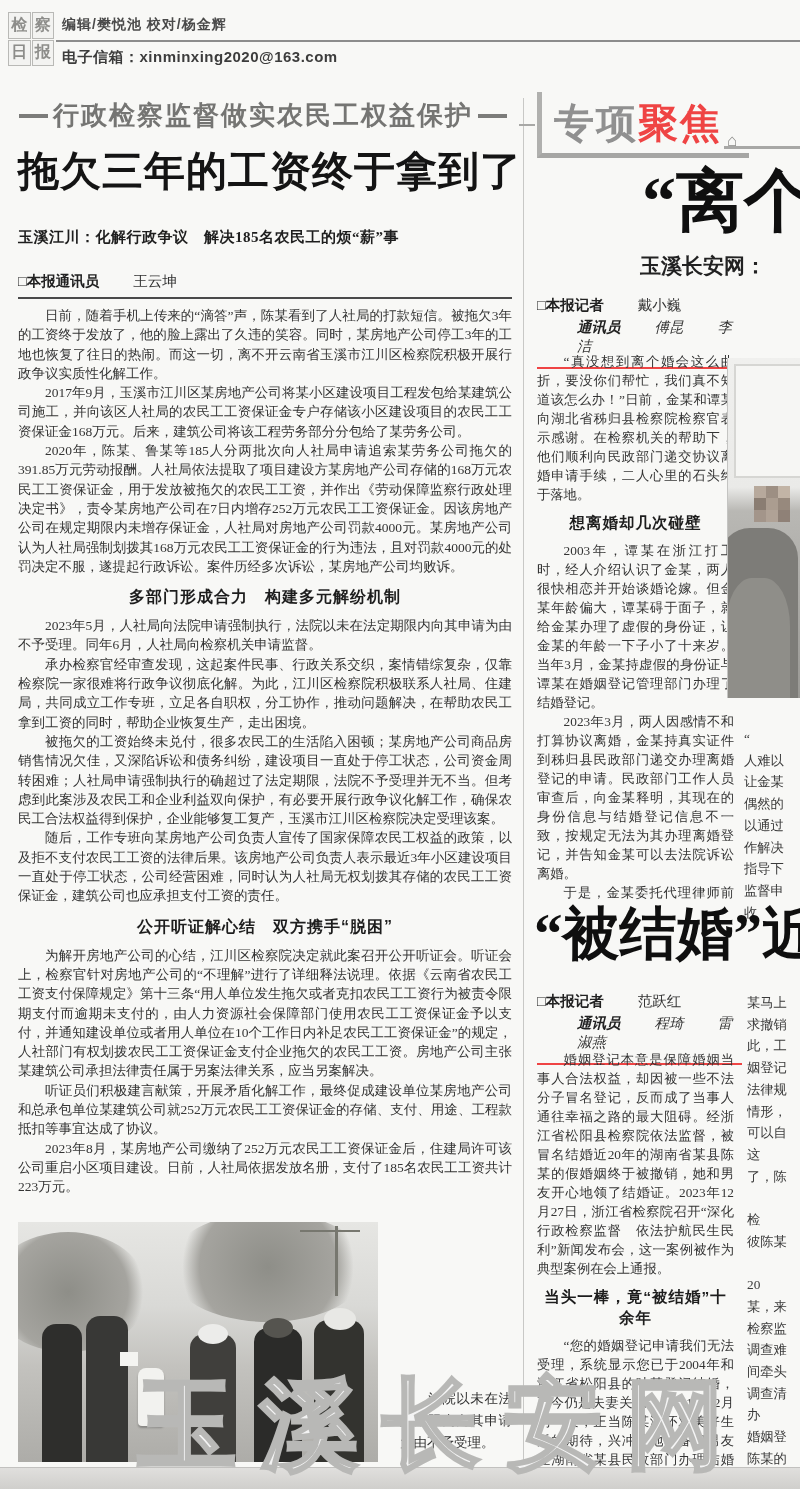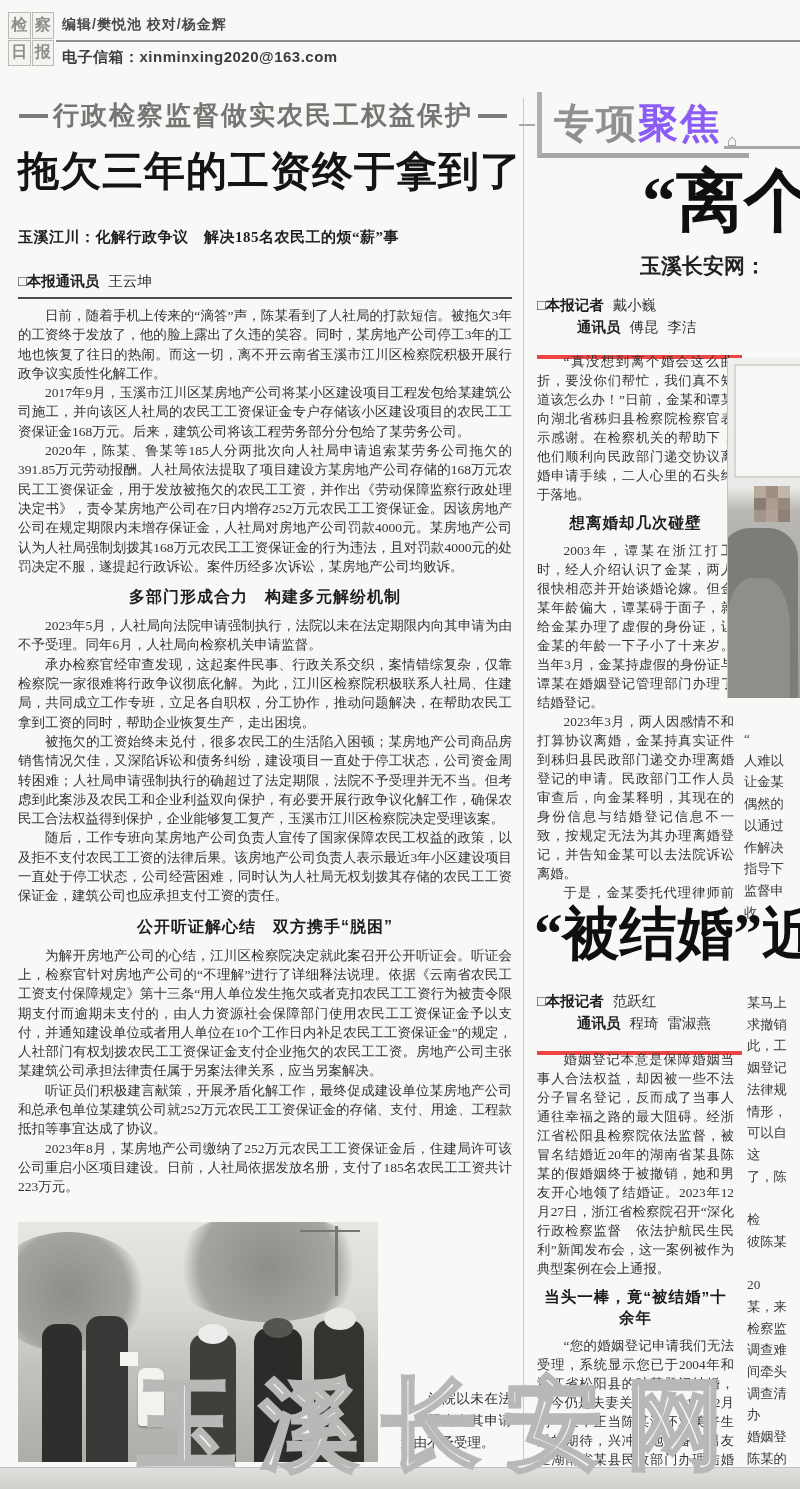--- a/index.html
+++ b/index.html
@@ -22,21 +22,21 @@
         font-family:"Liberation Sans","DejaVu Sans",sans-serif;font-weight:800;font-size:26px;
         color:#757573;letter-spacing:2px;white-space:nowrap;}
   .kicker .dash{flex:1 1 auto;height:4px;background:#7c7c7a;margin:0 5px;}
   .main-headline{position:absolute;left:18px;top:144px;width:494px;font-weight:700;font-size:41px;
         color:#141414;white-space:nowrap;letter-spacing:1px;}
   .main-subhead{position:absolute;left:18px;top:228px;width:494px;font-weight:600;font-size:15px;
         color:#1e1e1e;white-space:nowrap;letter-spacing:0.5px;}
   .byline{border-bottom:2px solid #4a4a4a;padding-bottom:6px;}
   .byline-left{position:absolute;left:18px;top:272px;width:494px;}
   .by-label{font-family:"Liberation Sans","DejaVu Sans",sans-serif;font-weight:700;font-size:14.5px;color:#222;}
-  .by-name{font-size:14.5px;color:#333;margin-left:5px;}
+  .by-name{font-size:14.5px;color:#333;margin-left:30px;}
   .left-body{position:absolute;left:18px;top:306px;width:494px;height:912px;overflow:hidden;}
   .para{margin:0;text-indent:2em;text-align:justify;font-size:13.5px;line-height:19.3px;color:#343434;}
   .sec-head{font-family:"Liberation Sans","DejaVu Sans",sans-serif;font-weight:700;font-size:16px;
         color:#1d1d1d;text-align:center;margin:11px 0 8px;letter-spacing:1px;}
   
   .photo-row{position:absolute;left:18px;top:1222px;width:494px;height:240px;display:flex;align-items:flex-end;}
   .photo{position:relative;width:360px;height:240px;overflow:hidden;flex:0 0 360px;
         background:linear-gradient(180deg,#e6e6e3 0%,#d9d9d6 35%,#c3c2be 60%,#adaca8 100%);}
   .tree{position:absolute;border-radius:50%;background:radial-gradient(circle,#8e8e88 0%,#a5a49f 60%,transparent 75%);}
   .crane{position:absolute;right:40px;top:4px;width:3px;height:70px;background:#77776f;}
@@ -47,28 +47,28 @@
   .helmet{position:absolute;border-radius:50%;}
   .paper{position:absolute;background:#f4f4f1;}
   .photo-caption{flex:1 1 auto;padding:0 0 8px 22px;font-size:13.5px;line-height:22px;color:#2f2f2f;
         text-align:justify;}
   
   .focus-box{position:absolute;left:537px;top:92px;padding:4px 10px 2px 12px;
         border-left:5px solid #b0b0ae;border-bottom:5px solid #a6a6a4;
         font-family:"Liberation Sans","DejaVu Sans",sans-serif;font-size:40px;font-weight:800;
         letter-spacing:2px;white-space:nowrap;}
   .focus-light{color:#909090;font-weight:600;text-align:center;}
-  .focus-bold{color:#8b5cf6;}
+  .focus-bold{color:#ef4444;}
   .house{display:inline-block;margin-left:5px;font-size:17px;color:#8a8a88;vertical-align:bottom;}
   .focus-dash-left{position:absolute;left:519px;top:124px;width:16px;height:2px;background:#a8a8a6;}
   .focus-rule-right{position:absolute;left:724px;top:146px;width:76px;height:3px;background:#a8a8a6;}
   .focus-headline-1{position:absolute;left:642px;top:156px;font-weight:800;font-size:68px;color:#0f0f0f;white-space:nowrap;}
   .focus-subhead-1{position:absolute;left:640px;top:252px;font-weight:600;font-size:21px;color:#222;white-space:nowrap;}
-  .byline-r{position:absolute;width:205px;border-bottom:4px solid #ef4444;padding-bottom:18px;}
-  .byline-r .row2{padding-left:40px;margin-top:3px;}
+  .byline-r{position:absolute;width:205px;border-bottom:2px solid #ef4444;padding-bottom:11px;}
+  .byline-r .row2{padding-left:40px;margin-top:3px;font-style:italic;}
   .byline-r1{left:537px;top:296px;}
   .byline-r2{left:537px;top:992px;}
   .textcol{position:absolute;left:537px;width:197px;overflow:hidden;}
   .textcol .para{font-size:13.3px;line-height:19px;}
   .textcol .sec-head{font-size:15.5px;margin:9px 0 7px;}
   .textcol1{top:352px;height:552px;}
   .textcol2{top:1050px;height:439px;}
   
   .focus-photo{position:absolute;left:727px;top:358px;width:73px;height:340px;overflow:hidden;
         background:linear-gradient(180deg,#f0f0ee 0%,#eaeae8 38%,#b9b8b4 45%,#9a9995 100%);

